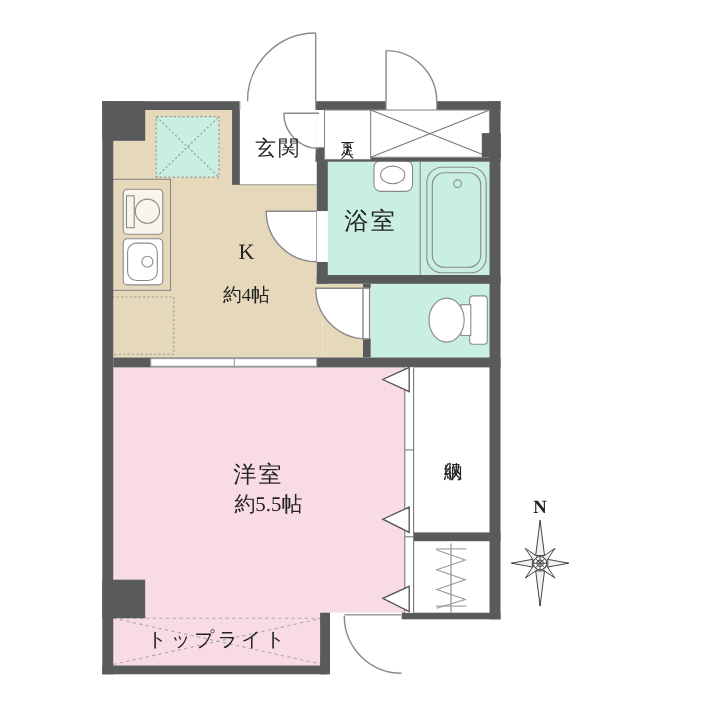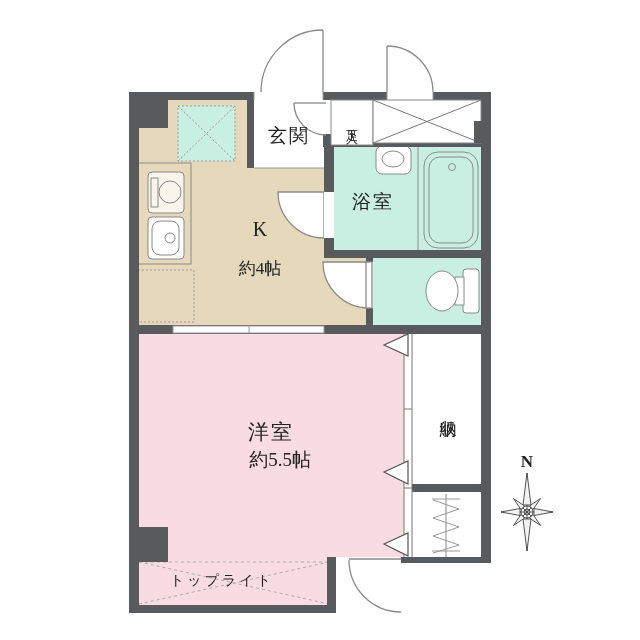--- a/index.html
+++ b/index.html
@@ -1,34 +1,34 @@
 <!DOCTYPE html>
 <html style="--wall: #595a5c; --kitchen-floor: #e6d8bb; --bedroom-floor: #f9dce3; --wet-floor: #c9efe2; --line: #8a8a8a; --text: #222222;"><head>
 <meta charset="utf-8">
 <style>
   :root{
     --wall:#595a5c; --kitchen-floor:#e6d8bb; --bedroom-floor:#f9dce3;
     --wet-floor:#c9efe2; --line:#8a8a8a; --text:#222222;
   }
   html,body{margin:0;padding:0;background:#fff;}
   .canvas{position:relative;width:580px;height:640px;background:#fff;overflow:hidden;
-          font-family:"Liberation Serif","DejaVu Serif",serif;margin-left:36px;}
+          font-family:"Liberation Serif","DejaVu Serif",serif;}
   .plan-svg{position:absolute;left:0;top:0;}
   .lbl{position:absolute;transform:translate(-50%,-50%);color:var(--text);
        white-space:nowrap;line-height:1;}
   .lbl.vert{writing-mode:vertical-rl;text-orientation:upright;}
   .lbl-genkan{left:253px;top:135px;font-size:19px;letter-spacing:2px;}
   .lbl-shoe{left:316px;top:121px;font-size:12px;letter-spacing:1px;}
-  .lbl-bath{left:337px;top:201px;font-size:19px;letter-spacing:2px;}
+  .lbl-bath{left:337px;top:201px;font-size:22px;letter-spacing:2px;}
   .lbl-k{left:224px;top:229px;font-size:20px;}
   .lbl-ksize{left:224px;top:268px;font-size:17px;}
   .lbl-bed{left:235px;top:432px;font-size:21px;letter-spacing:2px;}
   .lbl-bedsize{left:244px;top:459px;font-size:19px;}
   .lbl-storage{left:412px;top:407px;font-size:17px;}
-  .lbl-toplight{left:186px;top:581px;font-size:14px;letter-spacing:3px;}
+  .lbl-toplight{left:198px;top:581px;font-size:18px;letter-spacing:3px;}
   .lbl-north{left:491px;top:461px;font-size:17px;font-weight:bold;}
 </style>
 </head>
 <body>
 
 <div class="canvas">
 <svg class="plan-svg" width="640" height="640" viewBox="0 0 640 640">
 
   <g>
     <rect x="103" y="100" width="190" height="225" fill="var(--kitchen-floor)"></rect>

